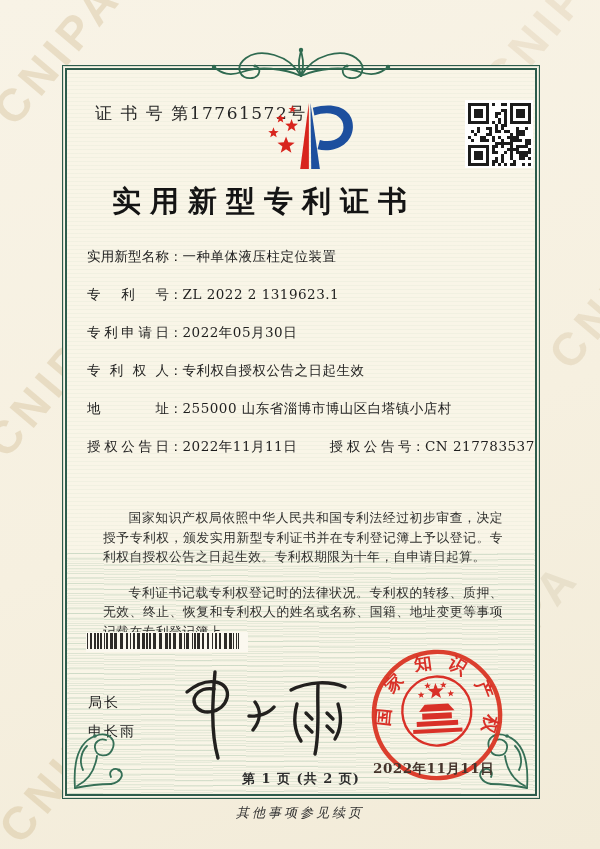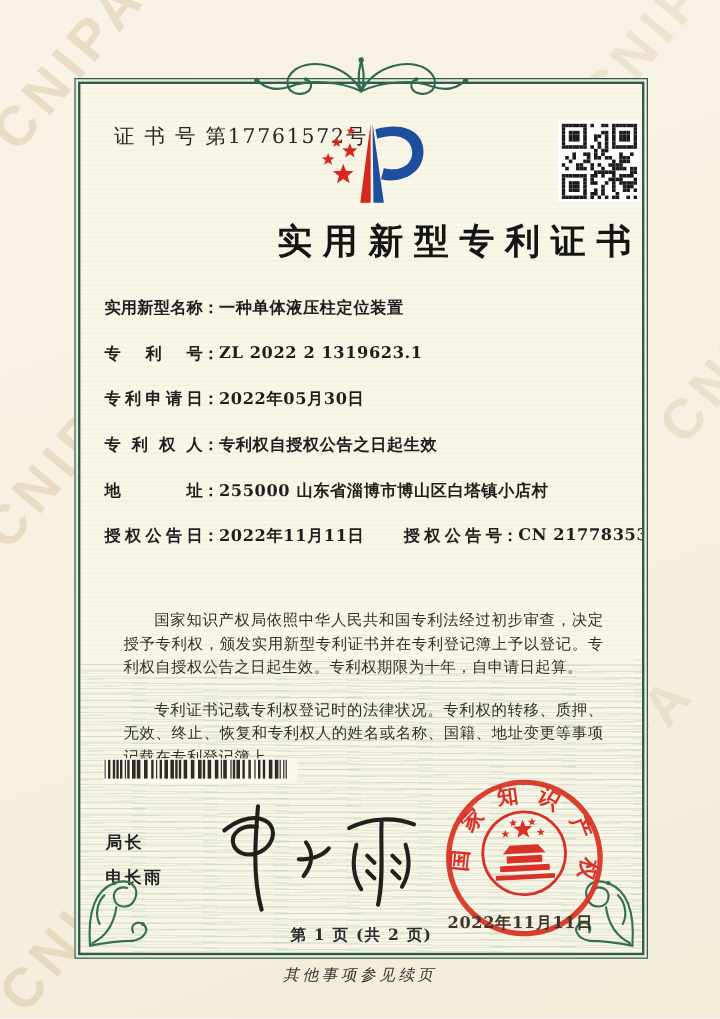--- a/index.html
+++ b/index.html
@@ -35,41 +35,41 @@
   .garland{position:absolute;left:50%;top:-24px;transform:translateX(-50%);z-index:3;}
   .flourish{position:absolute;top:630px;z-index:3;}
   .flourish.fl{left:2px;}
   .flourish.fr{right:2px;transform:scaleX(-1);}
   
   .cert-no{position:absolute;left:28px;top:32px;font-size:17px;letter-spacing:1.5px;
            color:#262626;font-weight:500;}
   .logo{position:absolute;left:175px;top:26px;}
   .qr{position:absolute;left:398px;top:30px;width:68px;height:68px;background:#fff;
       display:flex;align-items:center;justify-content:center;}
-  .title{position:absolute;left:0;right:0;top:112px;text-align:right;
-         font-size:29px;font-weight:bold;letter-spacing:9px;color:#141414;text-indent:9px;}
+  .title{position:absolute;left:0;right:0;top:112px;text-align:left;
+         font-size:29px;font-weight:bold;letter-spacing:9px;color:#141414;text-indent:9px;padding-left:36px;}
   
   .fields{position:absolute;left:20px;right:14px;top:178px;}
-  .f-row{height:21px;margin-bottom:17px;font-size:13.5px;font-weight:bold;color:#1e1e1e;
+  .f-row{height:21px;margin-bottom:17px;font-size:13.5px;font-weight:normal;color:#1e1e1e;
          white-space:nowrap;}
   .f-label{display:inline-block;width:82px;text-align:justify;text-align-last:justify;
            vertical-align:top;}
   .f-colon{display:inline-block;vertical-align:top;}
   .f-value{display:inline-block;vertical-align:top;letter-spacing:.5px;}
   .grant-left{display:inline-block;}
   .grant-right{display:inline-block;margin-left:28px;}
   
   .paras{position:absolute;left:20px;right:16px;top:422px;}
   .paras p{margin:16px;text-indent:2em;font-size:12.8px;line-height:19.5px;color:#30302e;
            text-align:justify;letter-spacing:.4px;}
   
   .barcode{position:absolute;left:19px;top:562px;width:160px;height:18px;background:#fbf8ef;
            padding:1px;}
   .issuer{position:absolute;left:21px;top:618px;font-family:"Liberation Sans",sans-serif;
-          font-size:14px;font-weight:bold;color:#242424;line-height:29px;letter-spacing:2px;}
+          font-size:14px;font-weight:normal;color:#242424;line-height:29px;letter-spacing:2px;}
   .signature{position:absolute;left:90px;top:590px;z-index:5;}
   .seal{position:absolute;left:301px;top:576px;width:138px;height:138px;z-index:4;
         opacity:.94;transform:rotate(-3deg);}
   .seal-date{position:absolute;left:306px;top:690px;z-index:6;font-size:13.5px;
              font-weight:bold;color:#44332b;letter-spacing:.5px;white-space:nowrap;}
   .page-info{position:absolute;left:0;right:0;top:700px;text-align:center;font-size:13px;
              color:#2c2c2c;letter-spacing:1px;font-weight:bold;}
   .footer-note{position:absolute;left:0;right:0;top:804px;text-align:center;z-index:2;
                font-size:13px;color:#333;letter-spacing:3px;font-style:italic;}
   svg{display:block;}

